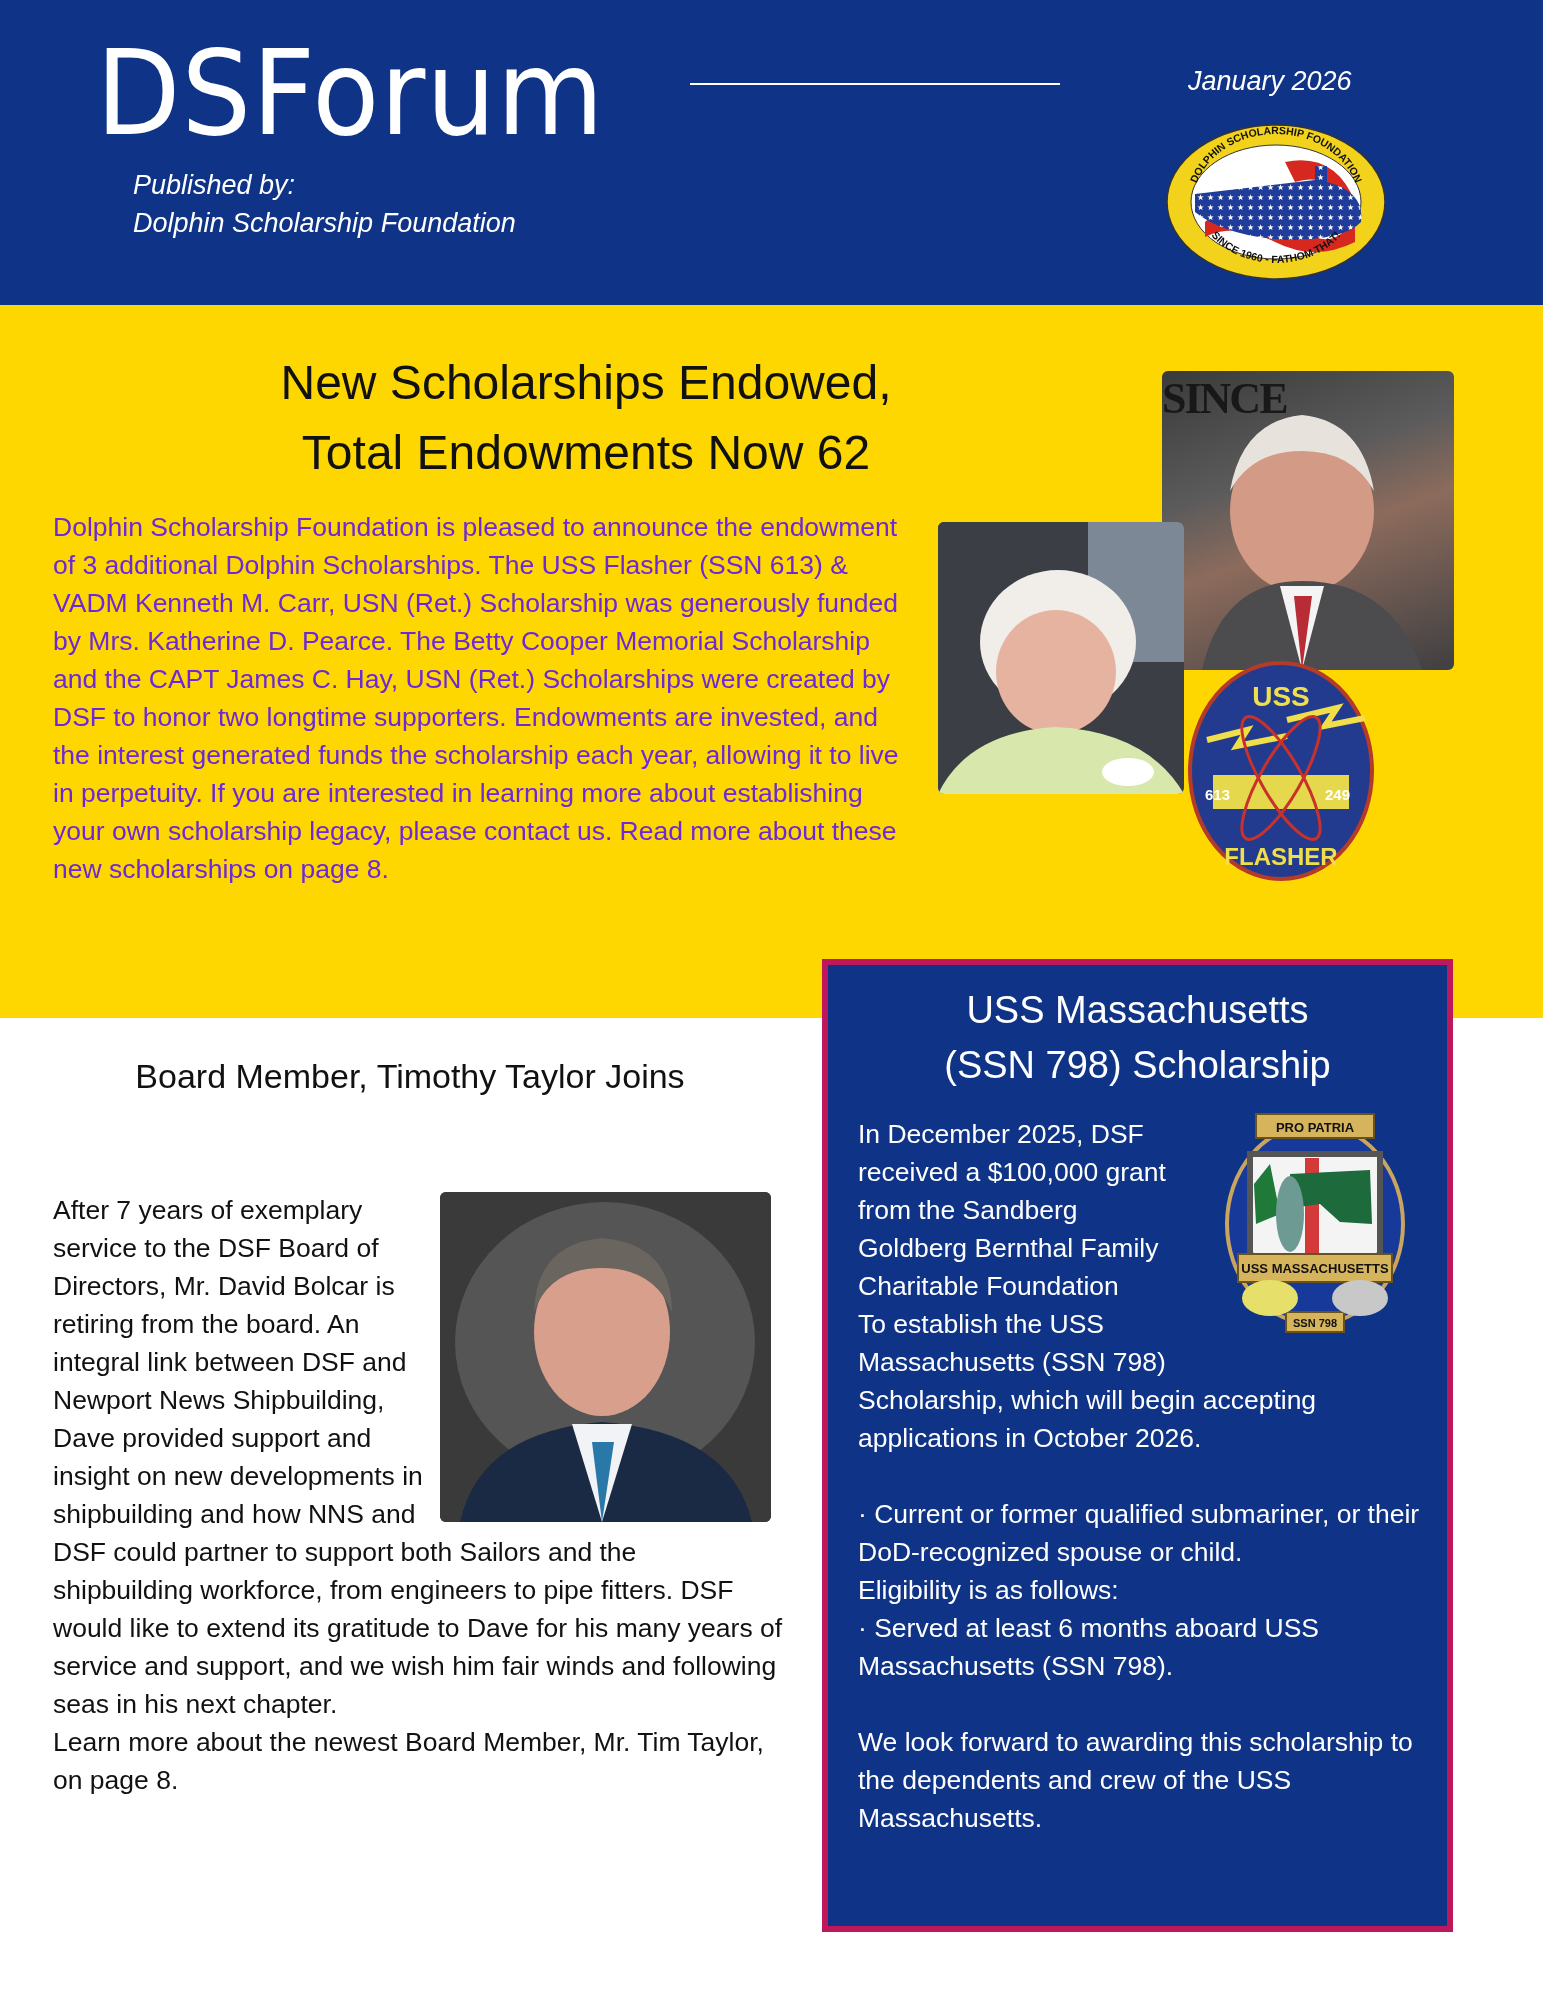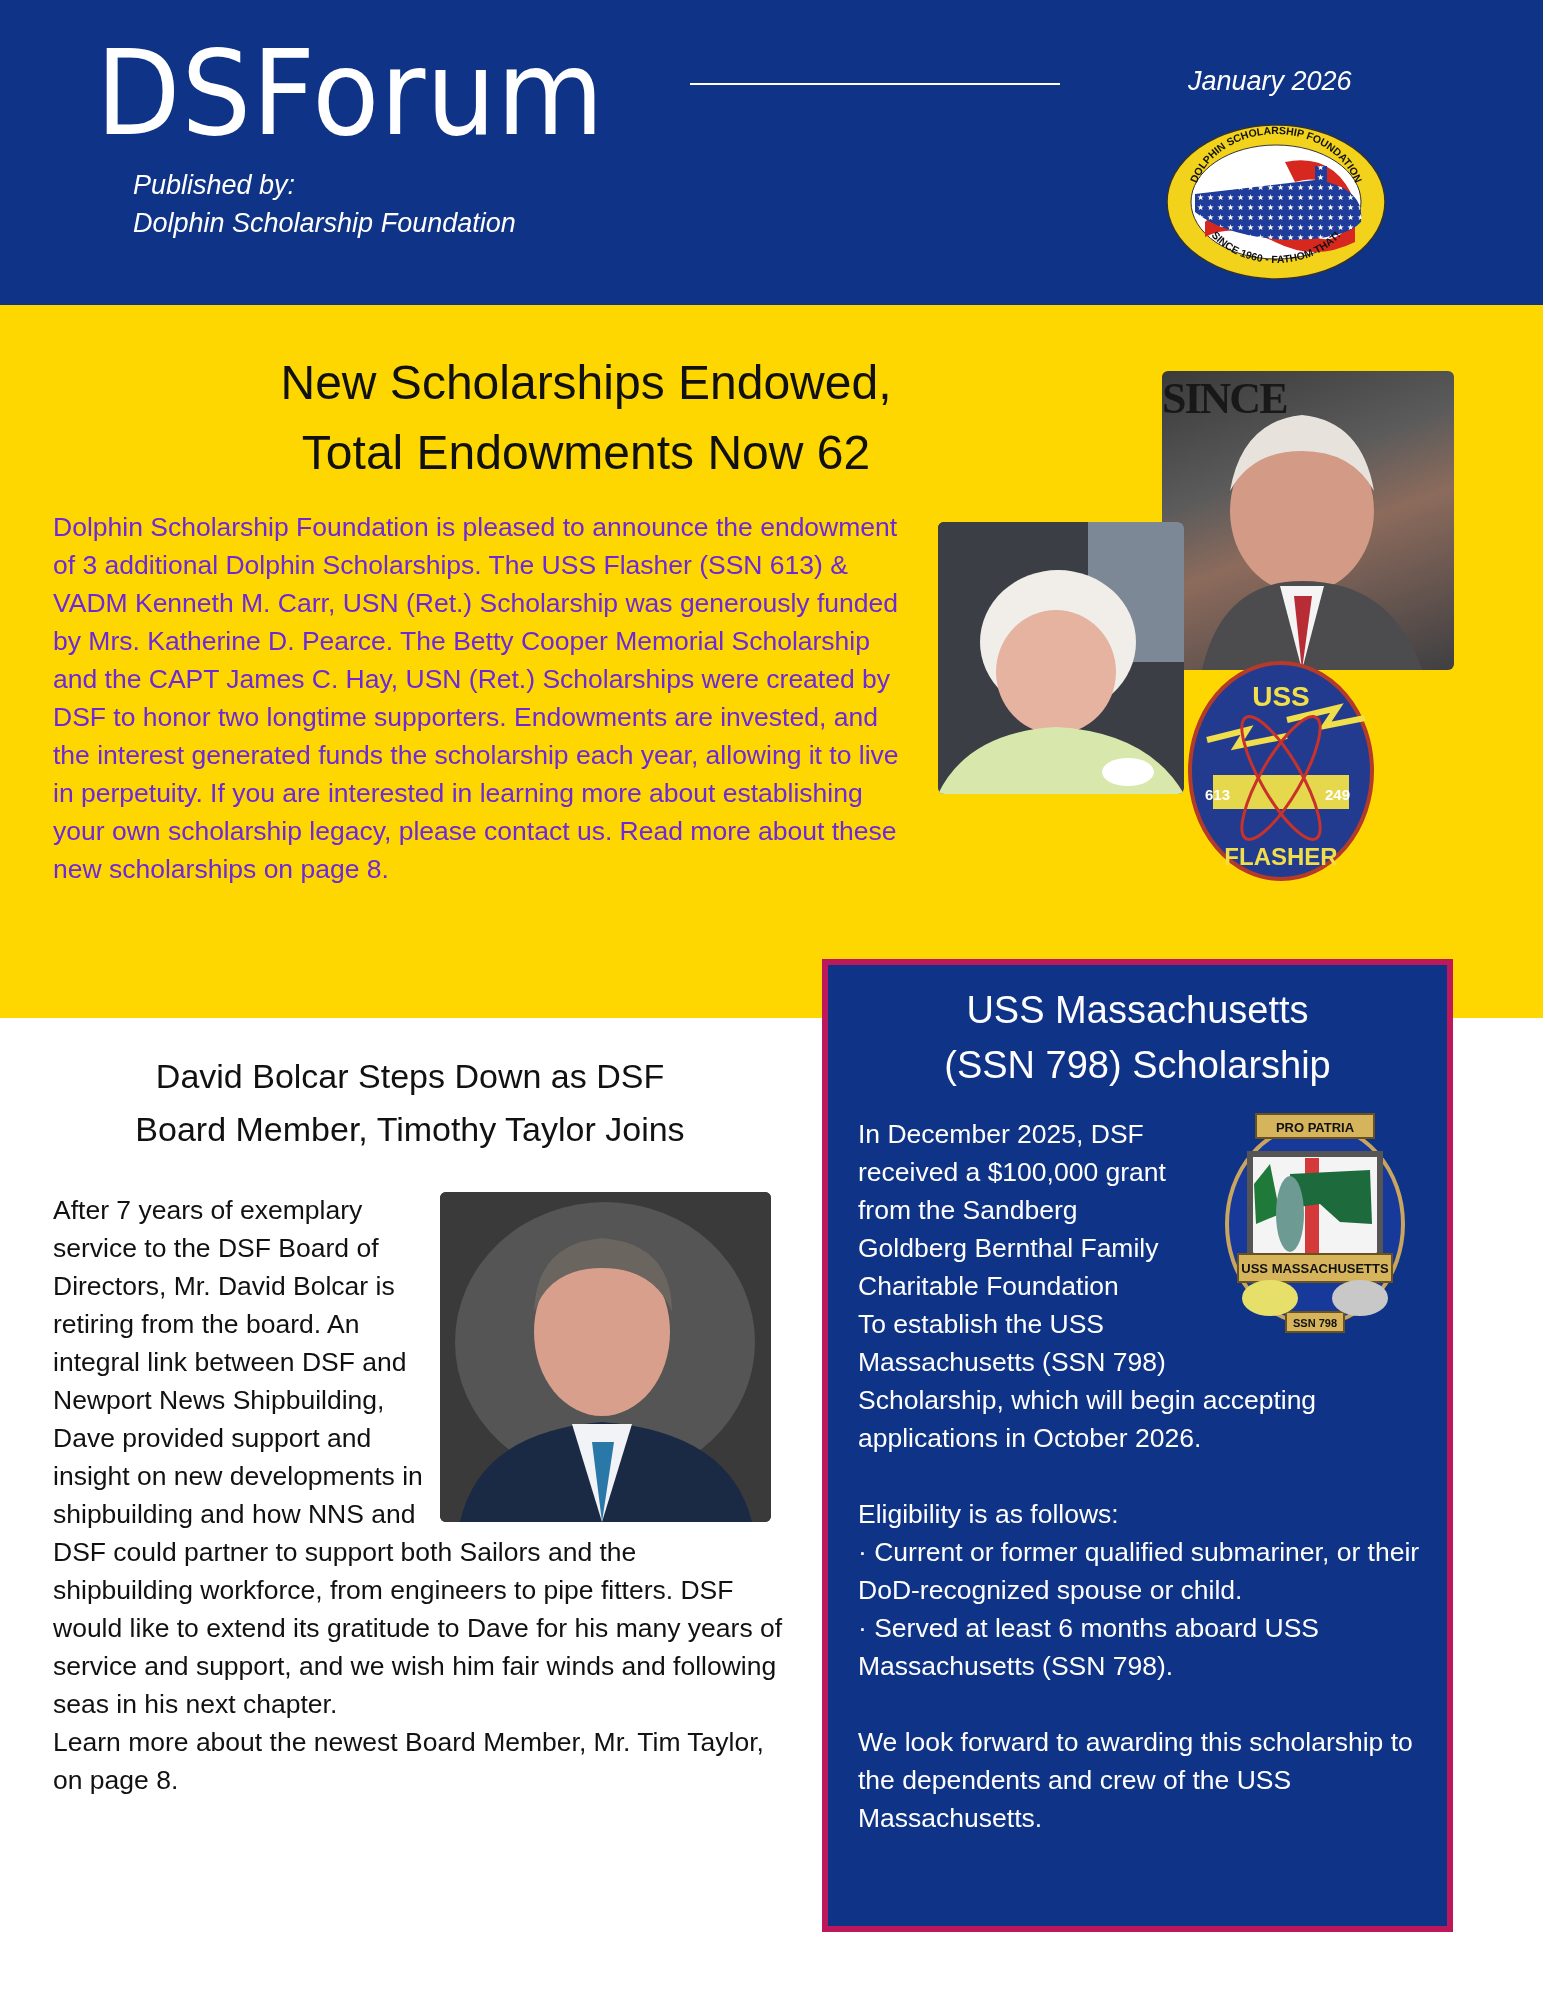--- a/index.html
+++ b/index.html
@@ -101,21 +101,20 @@
   <rect x="26" y="115" width="136" height="34" fill="#e6d84c"></rect>
   <ellipse cx="94" cy="118" rx="20" ry="70" fill="none" stroke="#c8322b" stroke-width="3" transform="rotate(30 94 118)"></ellipse>
   <ellipse cx="94" cy="118" rx="20" ry="70" fill="none" stroke="#c8322b" stroke-width="3" transform="rotate(-30 94 118)"></ellipse>
   <text x="94" y="46" text-anchor="middle" font-size="28" font-weight="bold" fill="#f0df4a">USS</text>
   <text x="18" y="140" font-size="15" font-weight="bold" fill="#fff">613</text>
   <text x="138" y="140" font-size="15" font-weight="bold" fill="#fff">249</text>
   <text x="94" y="205" text-anchor="middle" font-size="24" font-weight="bold" fill="#f0df4a">FLASHER</text>
 </svg>
 
 <h2 class="h2" style="margin:0;font-weight:normal;">
-  <div>David Bolcar Steps Down as DSF</div>
   <div>Board Member, Timothy Taylor Joins</div>
 </h2>
 <div class="bolcar-photo">
   <svg viewBox="0 0 331 330" width="331" height="330" style="position:absolute;left:0;top:0">
     <rect width="331" height="330" fill="#3a3a3a"></rect>
     <ellipse cx="165" cy="150" rx="150" ry="140" fill="#555"></ellipse>
     <ellipse cx="162" cy="140" rx="68" ry="84" fill="#d8a08c"></ellipse>
     <path d="M94,120 Q96,52 162,46 Q232,52 232,120 Q214,76 162,76 Q110,76 94,120 Z" fill="#6a655f"></path>
     <path d="M20,330 Q40,240 162,230 Q290,240 312,330 Z" fill="#1b2a44"></path>
     <path d="M132,232 L162,330 L192,232 Z" fill="#f1f3f6"></path>
@@ -147,19 +146,19 @@
     <ellipse cx="140" cy="194" rx="28" ry="18" fill="#c8c8c8"></ellipse>
     <text x="95" y="28" text-anchor="middle" font-size="13" font-weight="bold" fill="#111">PRO PATRIA</text>
     <text x="95" y="169" text-anchor="middle" font-size="13" font-weight="bold" fill="#111">USS MASSACHUSETTS</text>
     <text x="95" y="223" text-anchor="middle" font-size="11" font-weight="bold" fill="#111">SSN 798</text>
   </svg>
   <div class="body3">
     <div class="crest-spacer"></div>
     <p class="para" style="width:320px;">In December 2025, DSF received a $100,000 grant from the Sandberg Goldberg Bernthal Family Charitable Foundation</p>
     <p class="para">To establish the USS Massachusetts (SSN 798) Scholarship, which will begin accepting applications in October 2026.</p>
     <div class="gap"></div>
+    <p class="para">· Current or former qualified submariner, or their DoD-recognized spouse or child.</p>
     <p class="para">Eligibility is as follows:</p>
-    <p class="para">· Current or former qualified submariner, or their DoD-recognized spouse or child.</p>
     <p class="para">· Served at least 6 months aboard USS Massachusetts (SSN 798).</p>
     <div class="gap"></div>
     <p class="para">We look forward to awarding this scholarship to the dependents and crew of the USS Massachusetts.</p>
   </div>
 </div>
 
 </body></html>

